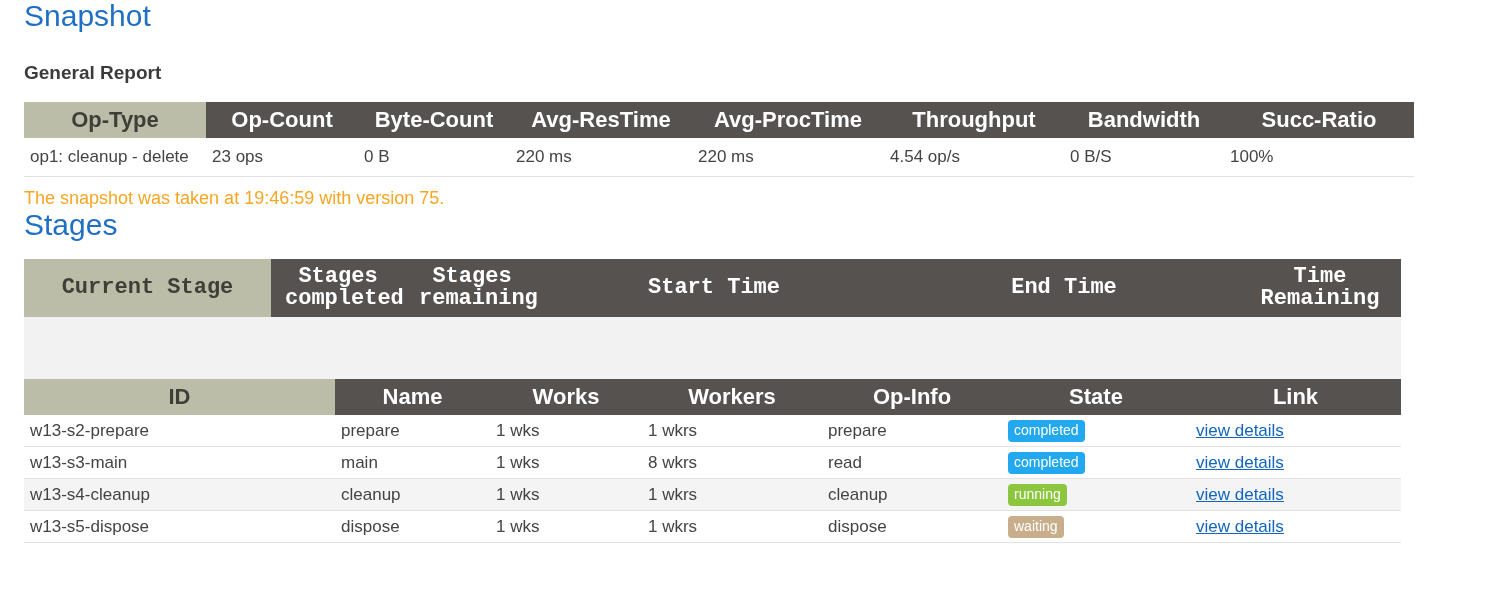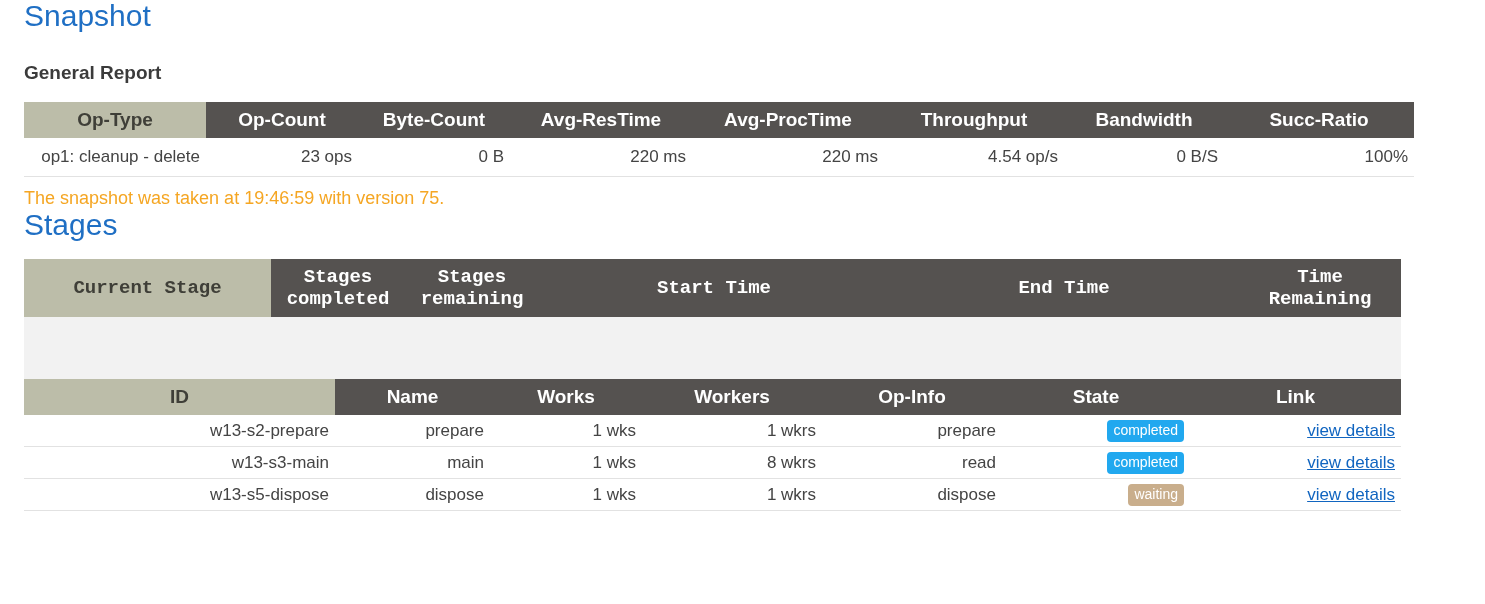--- a/index.html
+++ b/index.html
@@ -48,32 +48,32 @@
   table.report {
     border-collapse: collapse;
     table-layout: fixed;
     margin-top: 18px;
     font-size: 17px;
   }
   table.report thead th {
     background: #555250;
     color: #ffffff;
     font-weight: bold;
-    font-size: 19px;
+    font-size: 22px;
     text-align: center;
     padding: 7px 14px;
     line-height: 22px;
     vertical-align: middle;
   }
   table.report thead th.first-col {
     background: #bcbda9;
     color: #3f3f38;
   }
   table.report tbody td {
-    text-align: right;
+    text-align: left;
     padding: 8px 6px;
     line-height: 22px;
     border-bottom: 1px solid #e2e2e2;
     color: #444444;
     font-size: 17px;
     vertical-align: middle;
     background: #ffffff;
   }
   table.report tbody tr.row-highlight td {
     background: #f4f4f4;
@@ -256,20 +256,29 @@
         </tr>
         <tr>
           <td>w13-s3-main</td>
           <td>main</td>
           <td>1 wks</td>
           <td>8 wkrs</td>
           <td>read</td>
           <td><span class="badge badge-completed">completed</span></td>
           <td><a class="detail-link" href="#">view details</a></td>
         </tr>
+        <tr class="row-highlight">
+          <td>w13-s4-cleanup</td>
+          <td>cleanup</td>
+          <td>1 wks</td>
+          <td>1 wkrs</td>
+          <td>cleanup</td>
+          <td><span class="badge badge-running">running</span></td>
+          <td><a class="detail-link" href="#">view details</a></td>
+        </tr>
         <tr>
           <td>w13-s5-dispose</td>
           <td>dispose</td>
           <td>1 wks</td>
           <td>1 wkrs</td>
           <td>dispose</td>
           <td><span class="badge badge-waiting">waiting</span></td>
           <td><a class="detail-link" href="#">view details</a></td>
         </tr>
       </tbody>

